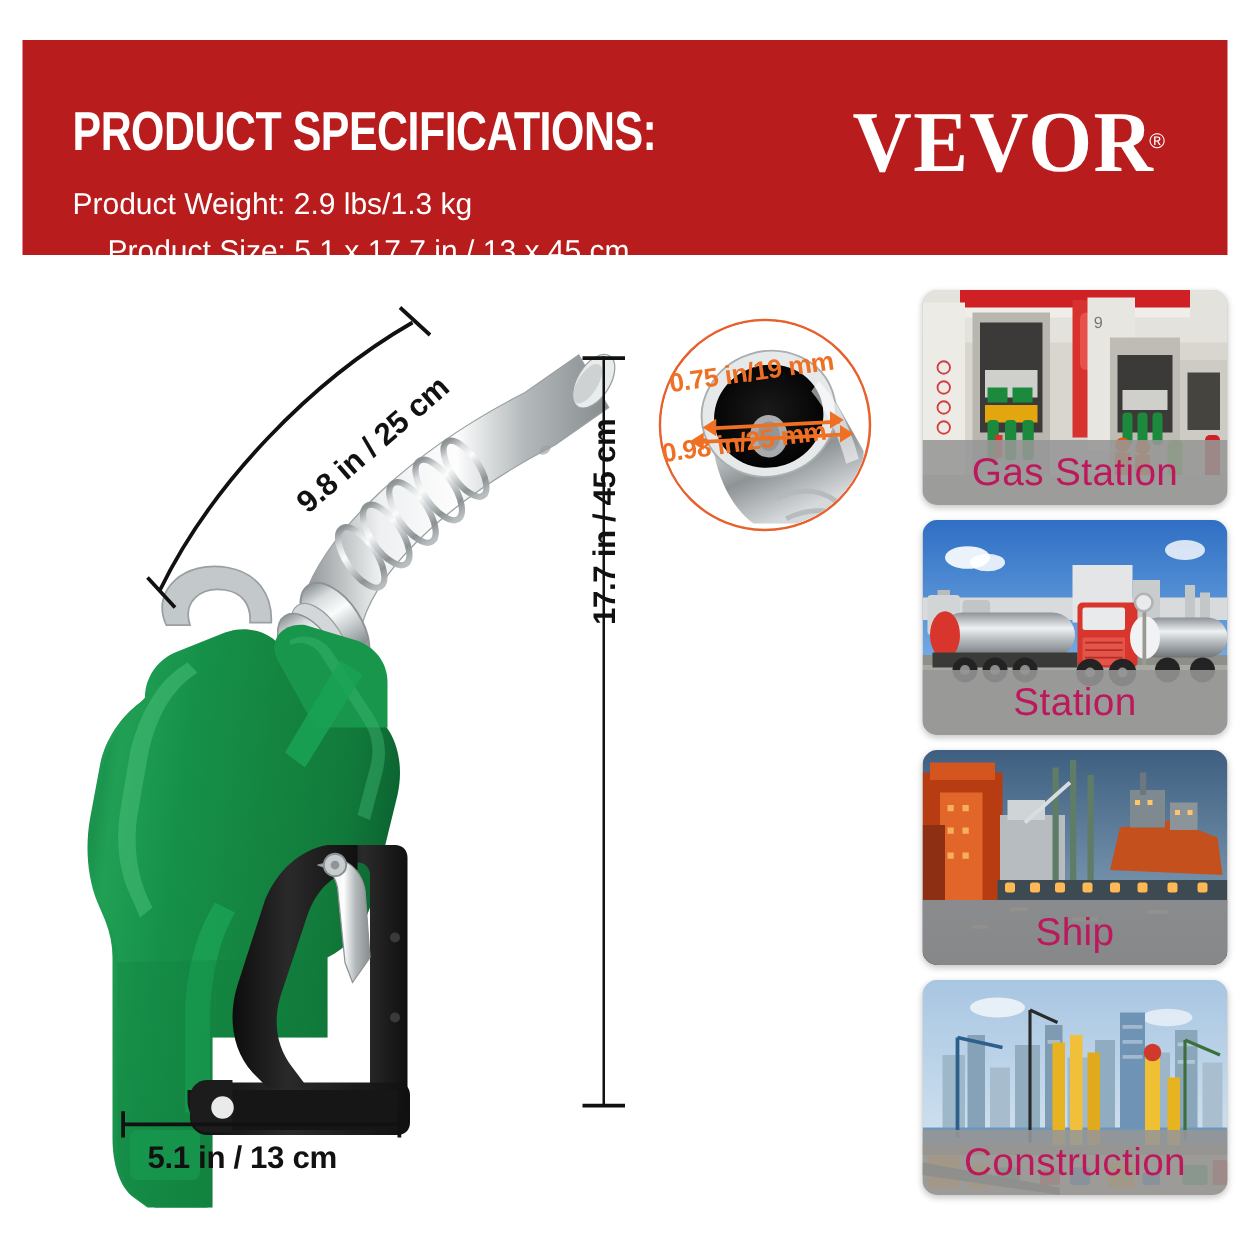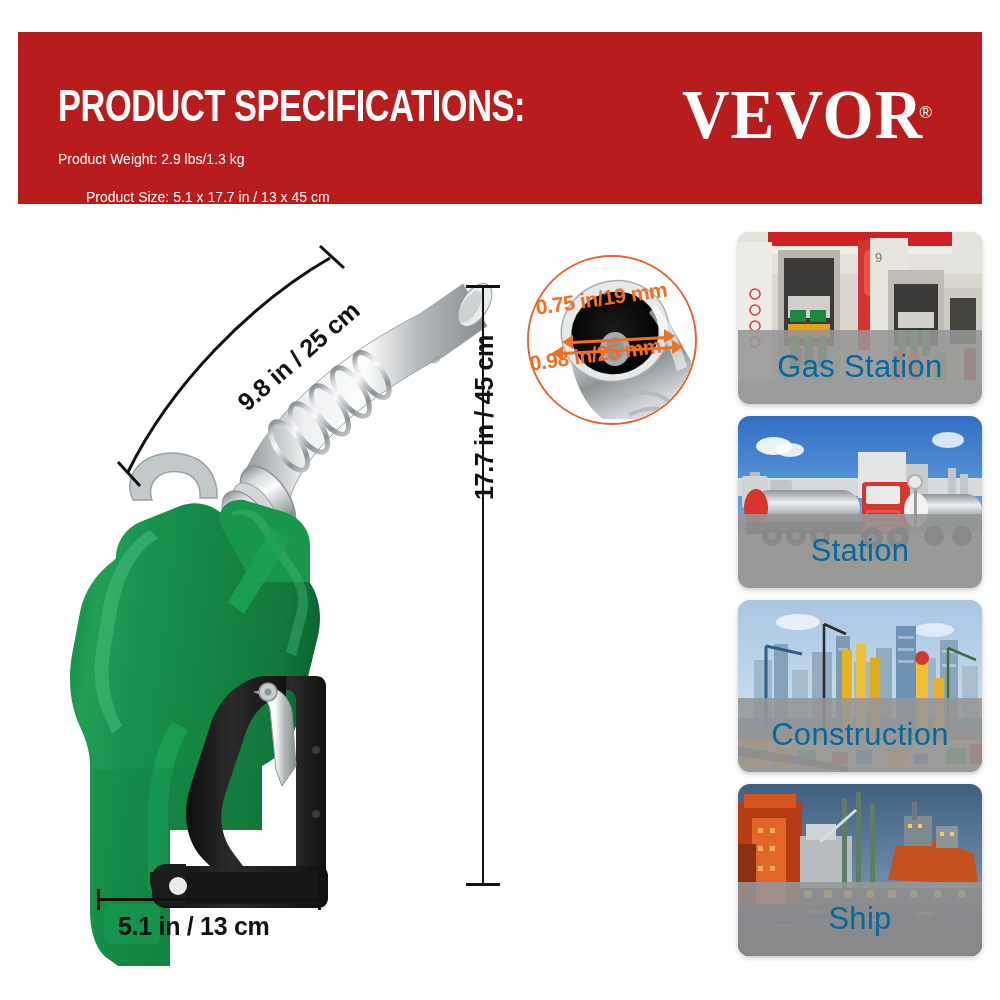--- a/index.html
+++ b/index.html
@@ -24,21 +24,21 @@
     font-size:44px;
     letter-spacing:-0.5px;
     color:#ffffff;
     transform:scaleX(0.78);
     transform-origin:left center;
     white-space:nowrap;
     line-height:1;
   }
   .banner-line{
     position:absolute;left:40px;
-    font-size:14px;color:#ffffff;white-space:nowrap;
+    font-size:24px;color:#ffffff;white-space:nowrap;
     line-height:1;
   }
   .line1{top:120px;}
   .line2{top:158px;margin-left:28px;}
 
   .logo{
     position:absolute;right:50px;top:48px;
     display:flex;align-items:center;
   }
   .logo-word{
@@ -117,24 +117,24 @@
   
   .cards{position:absolute;left:738px;top:232px;width:244px;}
   .card{
     position:relative;width:244px;height:172px;
     border-radius:12px;overflow:hidden;margin-bottom:12px;
     box-shadow:0 2px 5px rgba(0,0,0,0.22);
     background:#cfcfcf;
   }
   .card-photo{position:absolute;inset:0;}
   .card-caption{
-    position:absolute;left:0;right:0;bottom:0;height:74px;
+    position:absolute;left:0;right:0;bottom:0;height:52px;
     background:rgba(150,150,150,0.88);
     display:flex;align-items:center;justify-content:center;
-    color:#0369a1;font-size:31px;letter-spacing:0.3px;
+    color:#be185d;font-size:31px;letter-spacing:0.3px;
   }
 </style>
 </head>
 <body>
 
 <div class="page">
 
   <div class="banner">
     <div class="banner-title">PRODUCT SPECIFICATIONS:</div>
     <div class="banner-line line1">Product Weight: 2.9 lbs/1.3 kg</div>
@@ -490,20 +490,89 @@
 
         <rect x="176" y="70" width="3" height="46" fill="#9a9a95"></rect>
         <circle cx="177" cy="66" r="7" fill="#e8eaec" stroke="#b0b2b3" stroke-width="2"></circle>
       </svg>
       <div class="card-caption">Station</div>
     </div>
 
     <div class="card">
       <svg class="card-photo" viewBox="0 0 244 172" preserveAspectRatio="none">
         <defs>
+          <linearGradient id="dusk" x1="0" y1="0" x2="0" y2="1">
+            <stop offset="0%" stop-color="#3e5f80"></stop>
+            <stop offset="55%" stop-color="#6d8ba6"></stop>
+            <stop offset="100%" stop-color="#8fa6b8"></stop>
+          </linearGradient>
+          <linearGradient id="water" x1="0" y1="0" x2="0" y2="1">
+            <stop offset="0%" stop-color="#2c3f52"></stop>
+            <stop offset="100%" stop-color="#16212c"></stop>
+          </linearGradient>
+        </defs>
+        <rect width="244" height="172" fill="url(#dusk)"></rect>
+
+        <rect x="0" y="18" width="64" height="102" fill="#b83c12"></rect>
+        <rect x="6" y="10" width="52" height="14" fill="#d4551d"></rect>
+        <rect x="14" y="34" width="34" height="86" fill="#e2652a"></rect>
+        <rect x="0" y="60" width="18" height="60" fill="#8c2f12"></rect>
+        <g fill="#f7b05a">
+          <rect x="20" y="44" width="5" height="5"></rect>
+            <rect x="32" y="44" width="5" height="5"></rect>
+          <rect x="20" y="62" width="5" height="5"></rect>
+            <rect x="32" y="62" width="5" height="5"></rect>
+          <rect x="20" y="82" width="5" height="5"></rect>
+            <rect x="32" y="82" width="5" height="5"></rect>
+        </g>
+
+        <rect x="62" y="52" width="52" height="58" fill="#b7bcc0"></rect>
+        <rect x="68" y="40" width="30" height="16" fill="#cfd4d7"></rect>
+        <rect x="104" y="14" width="5" height="96" fill="#5f7d66"></rect>
+        <rect x="118" y="8" width="5" height="102" fill="#5f7d66"></rect>
+        <rect x="132" y="20" width="5" height="90" fill="#5f7d66"></rect>
+        <line x1="82" y1="58" x2="118" y2="26" stroke="#d9dde0" stroke-width="3"></line>
+
+        <path d="M150 96 L 158 62 L 200 56 L 236 70 L 240 100 Z" fill="#c4501e"></path>
+        <rect x="166" y="32" width="28" height="30" fill="#7f8a90"></rect>
+        <rect x="174" y="18" width="5" height="18" fill="#6d787e"></rect>
+        <rect x="198" y="42" width="22" height="22" fill="#8b9499"></rect>
+        <g fill="#ffc56b">
+          <rect x="170" y="40" width="4" height="4"></rect>
+            <rect x="180" y="40" width="4" height="4"></rect>
+          <rect x="202" y="48" width="4" height="4"></rect>
+            <rect x="212" y="48" width="4" height="4"></rect>
+        </g>
+
+        <rect x="60" y="104" width="184" height="18" fill="#3d4a52"></rect>
+        <g fill="#ffb954">
+          <rect x="66" y="106" width="8" height="8" rx="2"></rect>
+          <rect x="86" y="106" width="8" height="8" rx="2"></rect>
+          <rect x="106" y="106" width="8" height="8" rx="2"></rect>
+          <rect x="128" y="106" width="8" height="8" rx="2"></rect>
+          <rect x="150" y="106" width="8" height="8" rx="2"></rect>
+          <rect x="172" y="106" width="8" height="8" rx="2"></rect>
+          <rect x="196" y="106" width="8" height="8" rx="2"></rect>
+          <rect x="220" y="106" width="8" height="8" rx="2"></rect>
+        </g>
+
+        <rect x="0" y="120" width="244" height="52" fill="url(#water)"></rect>
+        <g fill="#c98a3e" opacity="0.55">
+          <rect x="70" y="126" width="14" height="3"></rect>
+          <rect x="120" y="134" width="20" height="3"></rect>
+          <rect x="180" y="128" width="16" height="3"></rect>
+          <rect x="40" y="140" width="12" height="3"></rect>
+        </g>
+      </svg>
+      <div class="card-caption">Ship</div>
+    </div>
+
+    <div class="card">
+      <svg class="card-photo" viewBox="0 0 244 172" preserveAspectRatio="none">
+        <defs>
           <linearGradient id="citysky" x1="0" y1="0" x2="0" y2="1">
             <stop offset="0%" stop-color="#a8c6e2"></stop>
             <stop offset="100%" stop-color="#dce9f3"></stop>
           </linearGradient>
         </defs>
         <rect width="244" height="172" fill="url(#citysky)"></rect>
         <ellipse cx="60" cy="22" rx="22" ry="8" fill="#ffffff" opacity="0.7"></ellipse>
         <ellipse cx="196" cy="30" rx="20" ry="7" fill="#ffffff" opacity="0.6"></ellipse>
 
         <rect x="16" y="60" width="18" height="72" fill="#9eb7c9"></rect>
@@ -566,83 +635,14 @@
         <g fill="#2d6fb5">
           <rect x="118" y="150" width="16" height="14" rx="2"></rect>
           <rect x="176" y="154" width="14" height="10" rx="2"></rect>
         </g>
 
         <path d="M0 146 L 110 166 L 110 172 L 0 156 Z" fill="#5a5a52"></path>
       </svg>
       <div class="card-caption">Construction</div>
     </div>
 
-    <div class="card">
-      <svg class="card-photo" viewBox="0 0 244 172" preserveAspectRatio="none">
-        <defs>
-          <linearGradient id="dusk" x1="0" y1="0" x2="0" y2="1">
-            <stop offset="0%" stop-color="#3e5f80"></stop>
-            <stop offset="55%" stop-color="#6d8ba6"></stop>
-            <stop offset="100%" stop-color="#8fa6b8"></stop>
-          </linearGradient>
-          <linearGradient id="water" x1="0" y1="0" x2="0" y2="1">
-            <stop offset="0%" stop-color="#2c3f52"></stop>
-            <stop offset="100%" stop-color="#16212c"></stop>
-          </linearGradient>
-        </defs>
-        <rect width="244" height="172" fill="url(#dusk)"></rect>
-
-        <rect x="0" y="18" width="64" height="102" fill="#b83c12"></rect>
-        <rect x="6" y="10" width="52" height="14" fill="#d4551d"></rect>
-        <rect x="14" y="34" width="34" height="86" fill="#e2652a"></rect>
-        <rect x="0" y="60" width="18" height="60" fill="#8c2f12"></rect>
-        <g fill="#f7b05a">
-          <rect x="20" y="44" width="5" height="5"></rect>
-            <rect x="32" y="44" width="5" height="5"></rect>
-          <rect x="20" y="62" width="5" height="5"></rect>
-            <rect x="32" y="62" width="5" height="5"></rect>
-          <rect x="20" y="82" width="5" height="5"></rect>
-            <rect x="32" y="82" width="5" height="5"></rect>
-        </g>
-
-        <rect x="62" y="52" width="52" height="58" fill="#b7bcc0"></rect>
-        <rect x="68" y="40" width="30" height="16" fill="#cfd4d7"></rect>
-        <rect x="104" y="14" width="5" height="96" fill="#5f7d66"></rect>
-        <rect x="118" y="8" width="5" height="102" fill="#5f7d66"></rect>
-        <rect x="132" y="20" width="5" height="90" fill="#5f7d66"></rect>
-        <line x1="82" y1="58" x2="118" y2="26" stroke="#d9dde0" stroke-width="3"></line>
-
-        <path d="M150 96 L 158 62 L 200 56 L 236 70 L 240 100 Z" fill="#c4501e"></path>
-        <rect x="166" y="32" width="28" height="30" fill="#7f8a90"></rect>
-        <rect x="174" y="18" width="5" height="18" fill="#6d787e"></rect>
-        <rect x="198" y="42" width="22" height="22" fill="#8b9499"></rect>
-        <g fill="#ffc56b">
-          <rect x="170" y="40" width="4" height="4"></rect>
-            <rect x="180" y="40" width="4" height="4"></rect>
-          <rect x="202" y="48" width="4" height="4"></rect>
-            <rect x="212" y="48" width="4" height="4"></rect>
-        </g>
-
-        <rect x="60" y="104" width="184" height="18" fill="#3d4a52"></rect>
-        <g fill="#ffb954">
-          <rect x="66" y="106" width="8" height="8" rx="2"></rect>
-          <rect x="86" y="106" width="8" height="8" rx="2"></rect>
-          <rect x="106" y="106" width="8" height="8" rx="2"></rect>
-          <rect x="128" y="106" width="8" height="8" rx="2"></rect>
-          <rect x="150" y="106" width="8" height="8" rx="2"></rect>
-          <rect x="172" y="106" width="8" height="8" rx="2"></rect>
-          <rect x="196" y="106" width="8" height="8" rx="2"></rect>
-          <rect x="220" y="106" width="8" height="8" rx="2"></rect>
-        </g>
-
-        <rect x="0" y="120" width="244" height="52" fill="url(#water)"></rect>
-        <g fill="#c98a3e" opacity="0.55">
-          <rect x="70" y="126" width="14" height="3"></rect>
-          <rect x="120" y="134" width="20" height="3"></rect>
-          <rect x="180" y="128" width="16" height="3"></rect>
-          <rect x="40" y="140" width="12" height="3"></rect>
-        </g>
-      </svg>
-      <div class="card-caption">Ship</div>
-    </div>
-
   </div>
 </div>
 
 </body></html>

